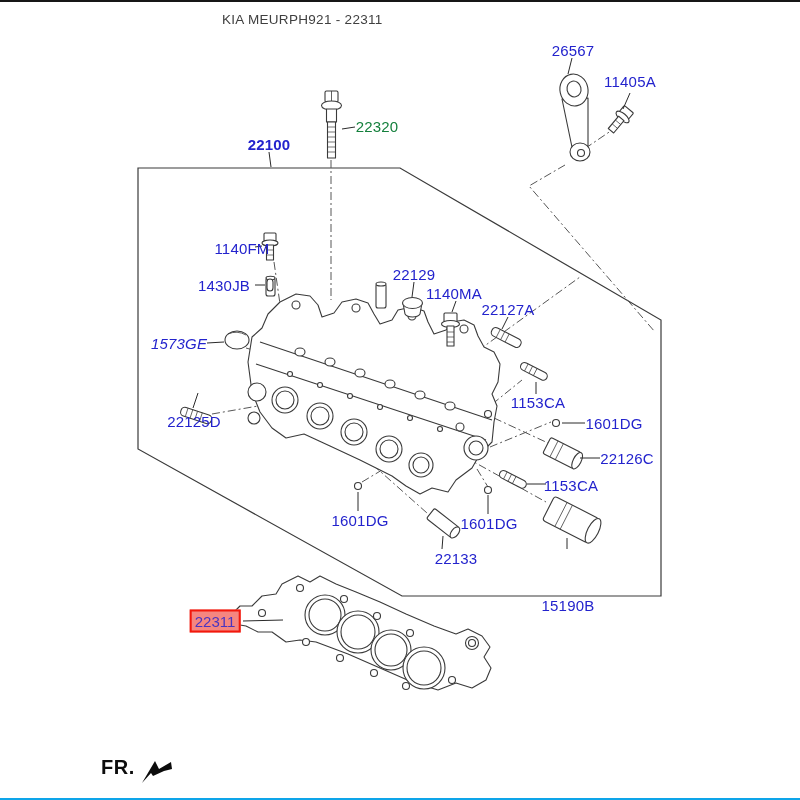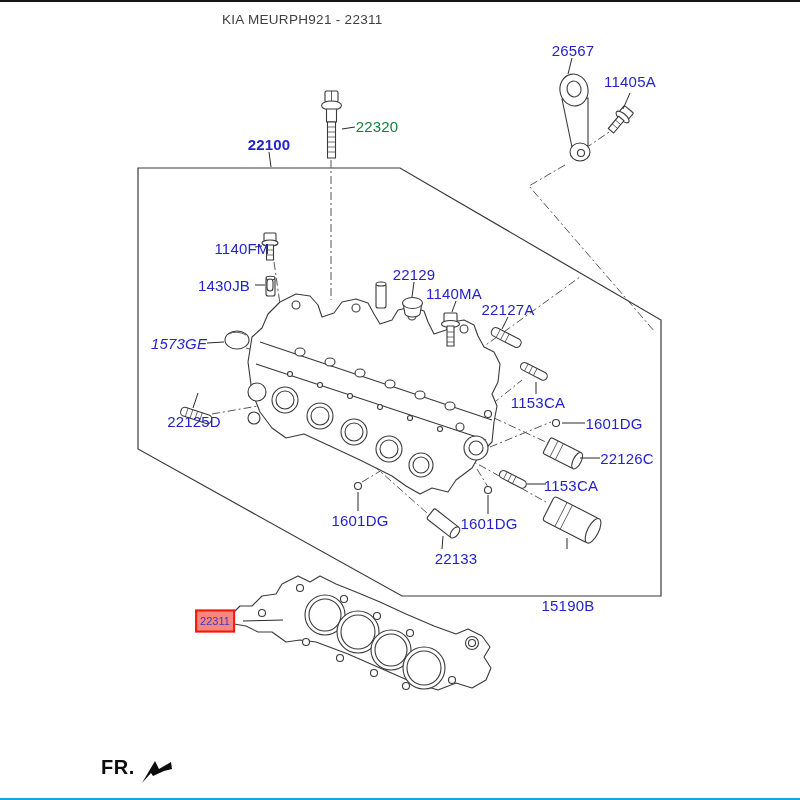--- a/index.html
+++ b/index.html
@@ -13,21 +13,21 @@
     position:absolute;left:222px;top:10px;font-size:13.5px;color:#3f3f3f;
     letter-spacing:.3px;white-space:nowrap;
   }
   svg.canvas{position:absolute;left:0;top:0;}
   .labels{position:absolute;left:0;top:0;width:800px;height:800px;pointer-events:none;}
   .plabel{
     position:absolute;transform:translate(-50%,-50%);font-size:15px;color:#2323cd;
     white-space:nowrap;letter-spacing:.2px;pointer-events:auto;cursor:pointer;
   }
   .selected-part{
-    position:absolute;transform:translate(-50%,-50%);font-size:11px;
+    position:absolute;transform:translate(-50%,-50%);font-size:15px;
     color:#4a35c0;background:#f58680;border:2px solid #f2180c;
     padding:0 3px;line-height:19px;cursor:pointer;
   }
   .fr{
     position:absolute;left:101px;top:754px;font-size:20px;font-weight:bold;color:#0c0c0c;
     letter-spacing:.5px;
   }
   .fr-arrow{position:absolute;left:138px;top:753px;}
 </style>
 </head>

